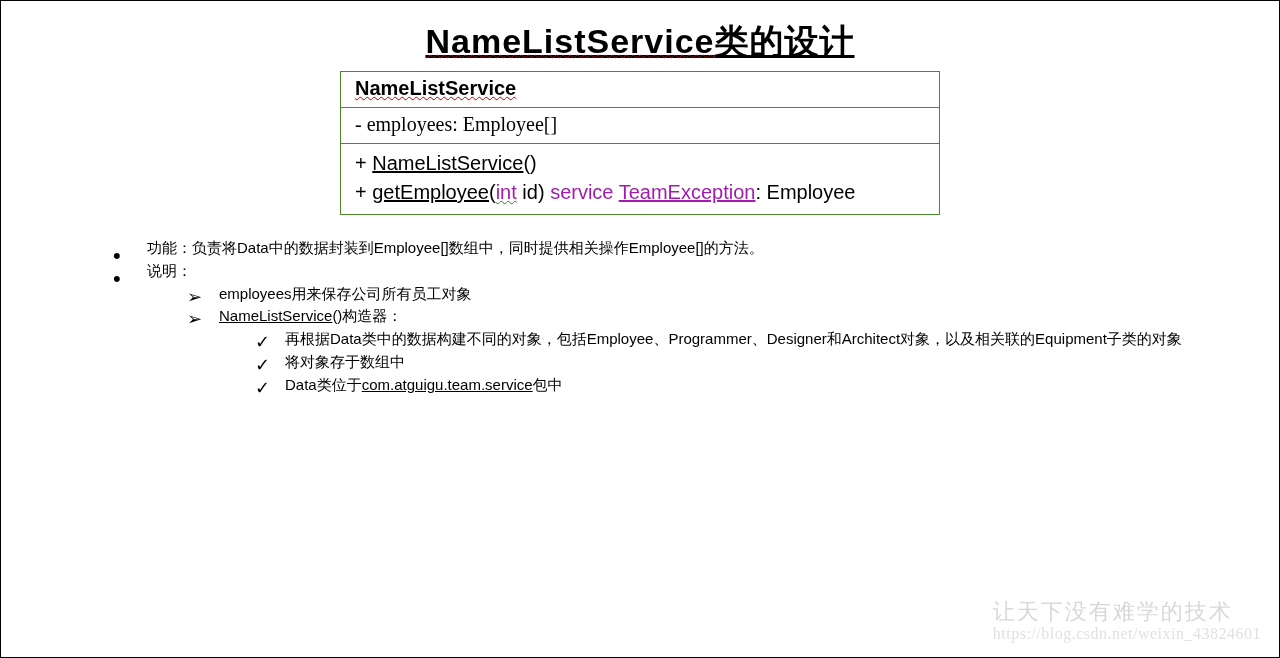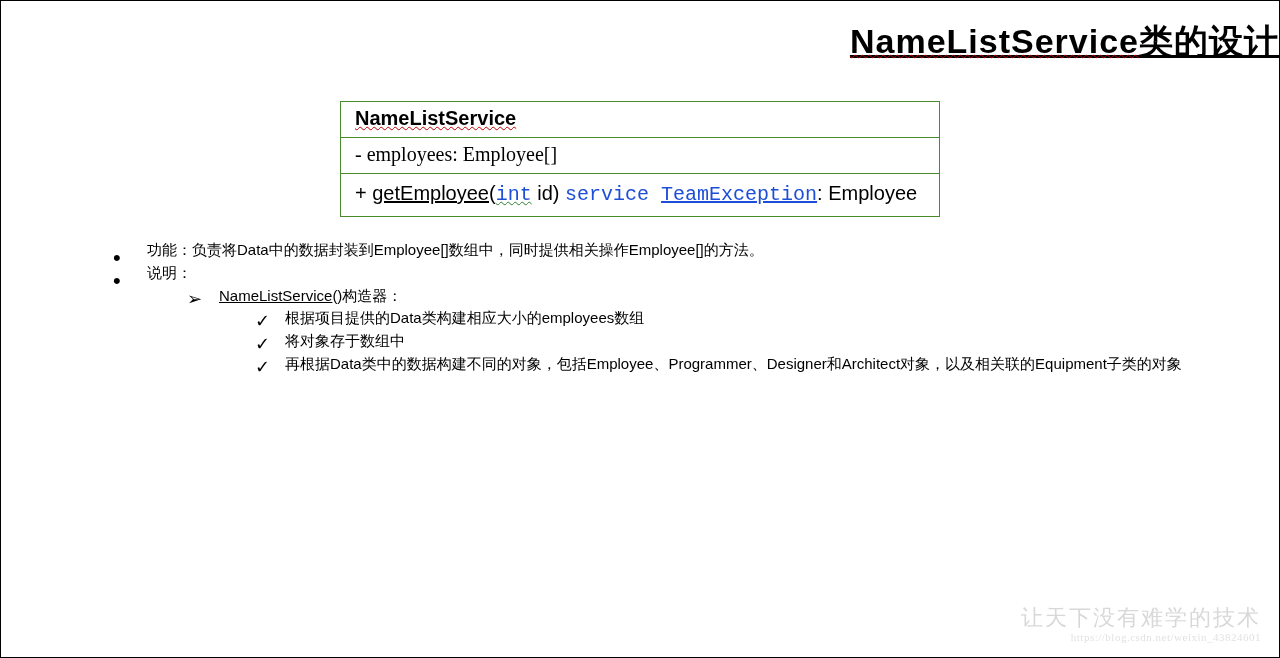--- a/index.html
+++ b/index.html
@@ -7,26 +7,26 @@
     width: 1280px;
     height: 658px;
     background: #fff;
     font-family: "Microsoft YaHei", Arial, sans-serif;
     color: #000;
     position: relative;
     border: 1px solid #000;
     overflow: hidden;
   }
   .slide-title {
-    text-align: right;
+    text-align: center;
     font-size: 34px;
     font-weight: bold;
     text-decoration: underline;
     margin-top: 18px;
-    margin-bottom: 36px;
+    margin-bottom: 6px;
     letter-spacing: 1px;
   }
   .squiggle {
     text-decoration: underline;
     text-decoration-style: wavy;
     text-decoration-color: #c00000;
     text-decoration-thickness: 1px;
   }
   .squiggle-green {
     text-decoration: underline;
@@ -49,21 +49,21 @@
     font-weight: bold;
   }
   .uml-fields {
     border-bottom: 1.5px solid #4a8a2a;
     font-family: Liberation Serif, serif;
   }
   .uml-methods div {
     line-height: 1.45;
   }
   .under { text-decoration: underline; }
-  .red { color: #1d4ed8; font-family: Liberation Mono, monospace; }
+  .red { color: #a21caf; }
   .content {
     font-size: 15px;
     line-height: 1.52;
     padding: 0 8px 0 0;
   }
   ul.level1 {
     list-style: none;
     margin-left: 112px;
   }
   ul.level1 > li {
@@ -108,30 +108,30 @@
     font-size: 18px;
   }
   .hang {
     display: block;
     padding-left: 0;
   }
   .watermark {
     position: absolute;
     right: 18px;
     bottom: 14px;
-    text-align: right;
+    text-align: left;
     color: rgba(100,100,100,0.25);
     font-family: "KaiTi", "STKaiti", serif;
   }
   .watermark .wm-main {
     font-size: 22px;
     letter-spacing: 2px;
   }
   .watermark .wm-sub {
-    font-size: 11px;
+    font-size: 16px;
     letter-spacing: 0.5px;
     margin-top: -2px;
     color: rgba(100,100,100,0.2);
   }
 </style>
 </head>
 <body>
 
 <div class="slide-title">
   <span class="squiggle">NameListService</span><span>类的设计</span>
@@ -139,41 +139,47 @@
 
 <div class="uml-box">
   <div class="uml-row uml-header">
     <span class="squiggle">NameListService</span>
   </div>
   <div class="uml-row uml-fields">
     <span>- employees: Employee[]</span>
   </div>
   <div class="uml-row uml-methods">
     <div>
+      <span>+ </span><span class="under squiggle">NameListService</span><span>()</span>
+    </div>
+    <div>
       <span>+ </span><span class="under squiggle">getEmployee</span><span>(</span><span class="red squiggle-green">int</span><span> id) </span><span class="red">service </span><span class="red under squiggle">TeamException</span><span>: Employee</span>
     </div>
   </div>
 </div>
 
 <div class="content">
   <ul class="level1">
     <li>
       <span>功能：</span><span>负责将Data中的数据封装到Employee[]数组中，同时提供相关操作Employee[]的方法。</span>
     </li>
     <li>
       <span>说明：</span>
       <ul class="level2">
+        <li><span>employees用来保存公司所有员工对象</span></li>
         <li>
           <span class="under squiggle">NameListService</span><span>()构造器：</span>
           <ul class="level3">
-            <li><span>根据项目提供的Data类构建相应大小的employees数组</span></li>
-            <li><span>将对象存于数组中</span></li>
             <li>
                 <span class="hang">再根据Data类中的数据构建不同的对象，包括Employee、Programmer、Designer和Architect对象，以及相关联的Equipment子类的对象</span>
               </li>
+            <li><span>将对象存于数组中</span></li>
+            <li>
+              <span>Data类位于</span><span class="under">com.atguigu.team.service</span><span>包中</span>
+            </li>
           </ul>
         </li>
       </ul>
     </li>
   </ul>
 </div>
 
 <div class="watermark">
   <div class="wm-main">让天下没有难学的技术</div>
   <div class="wm-sub">https://blog.csdn.net/weixin_43824601</div>

